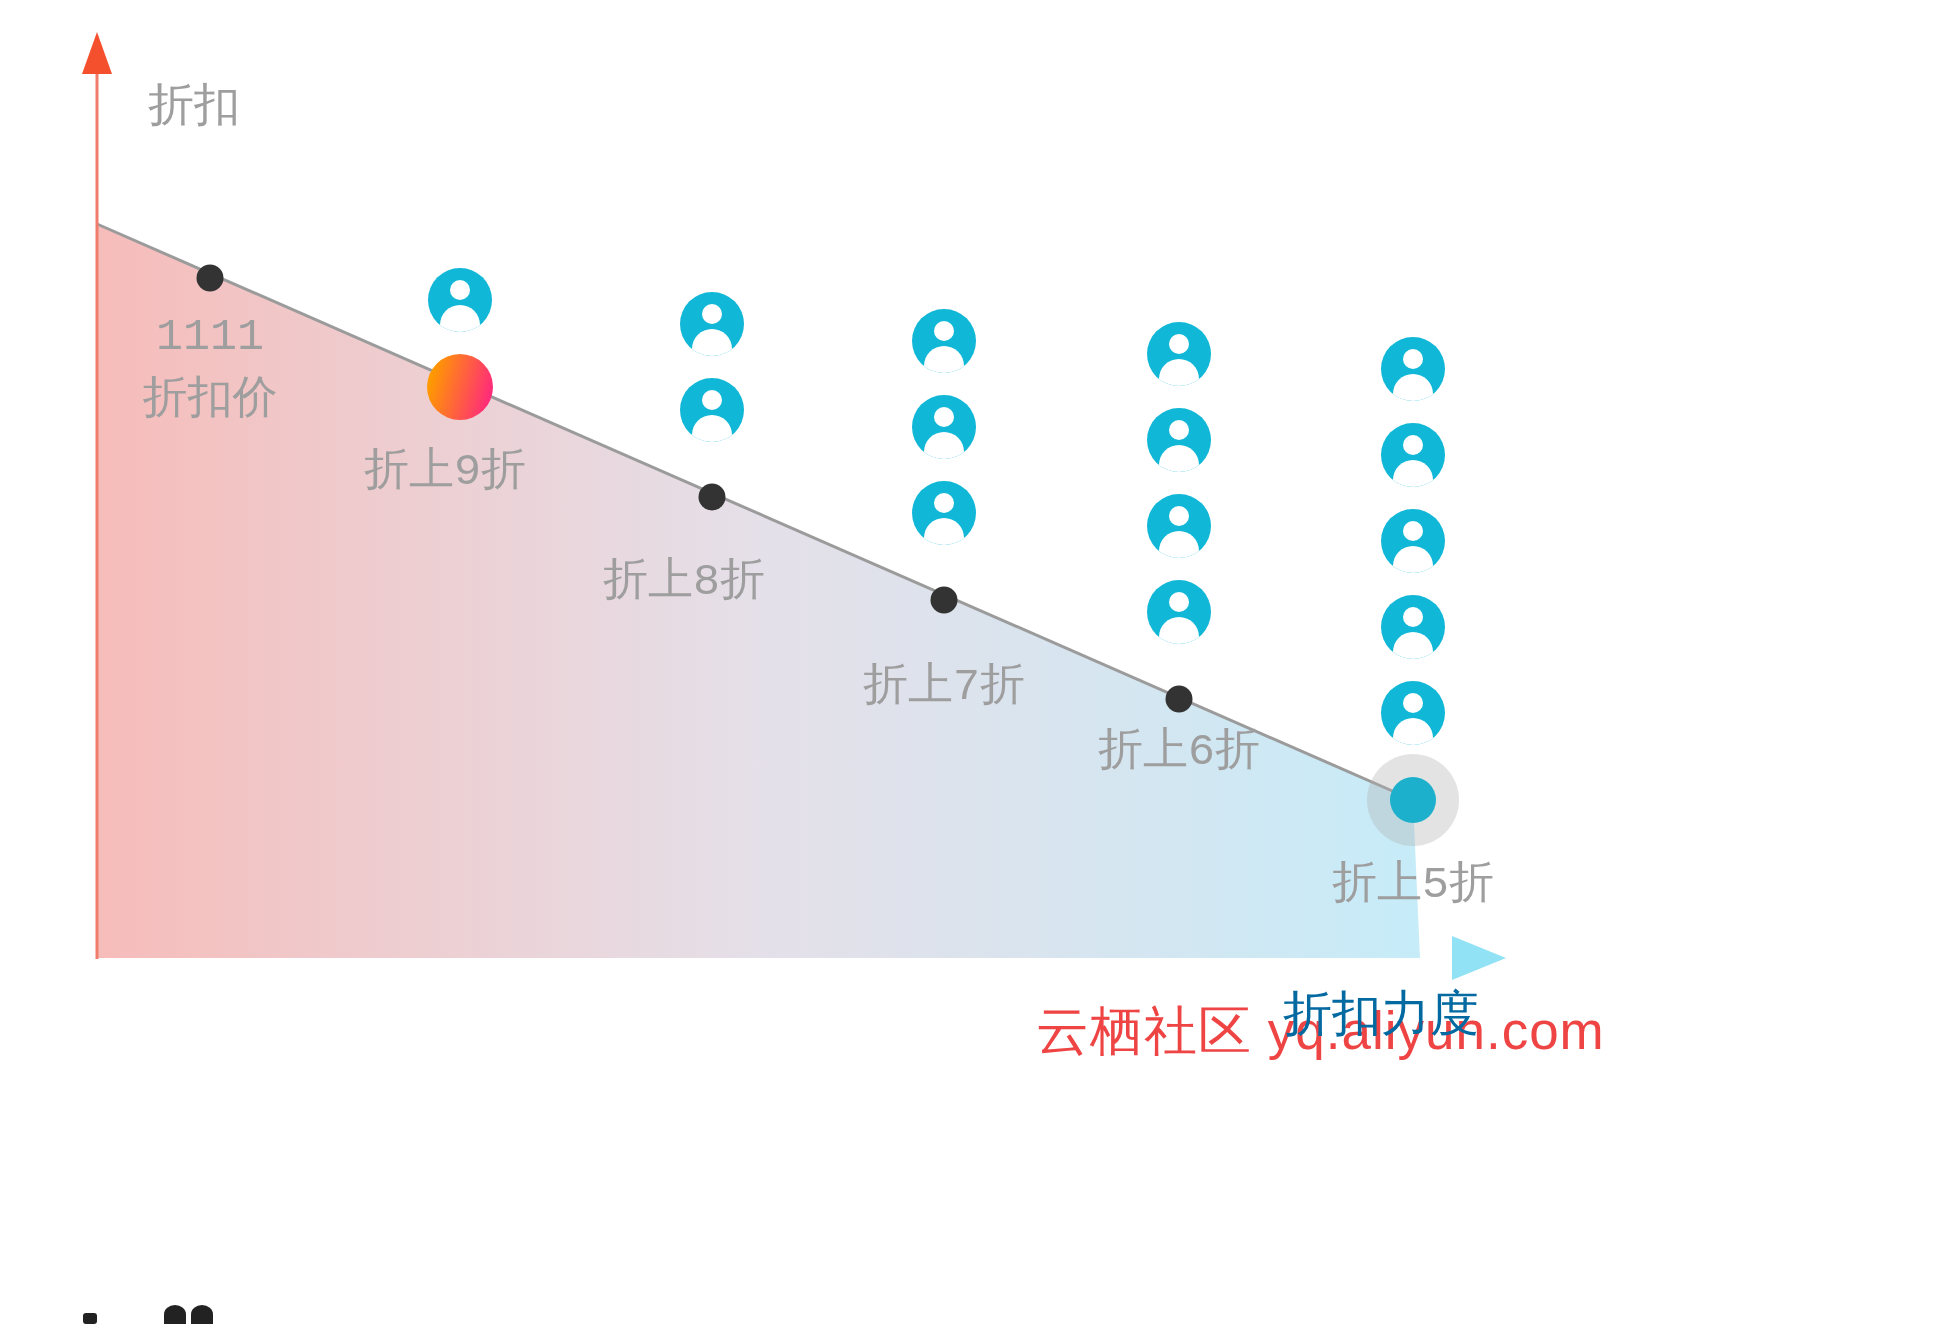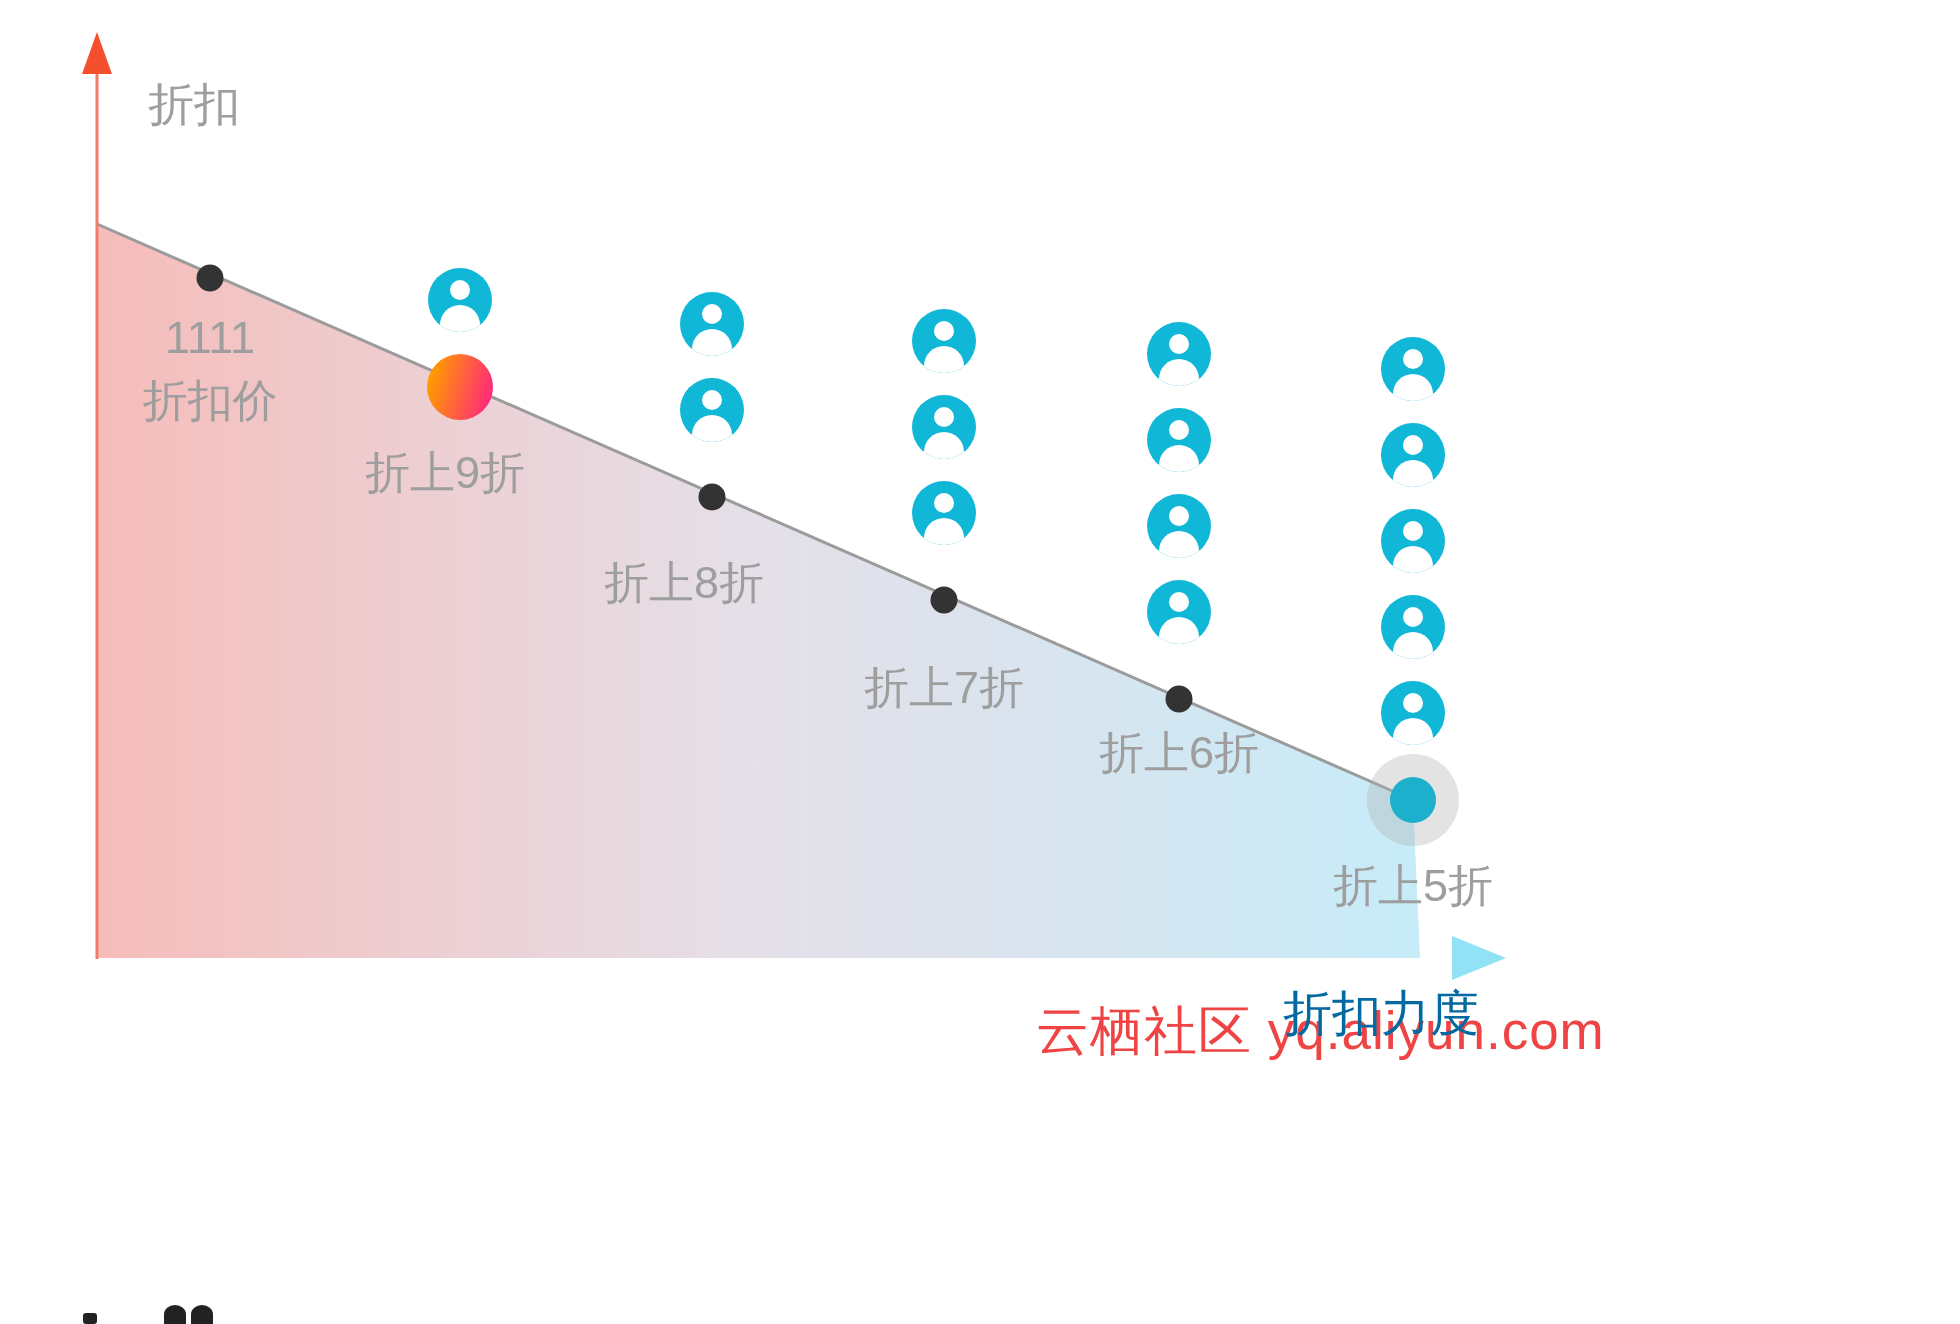--- a/index.html
+++ b/index.html
@@ -25,21 +25,21 @@
   }
   .watermark {
     position: absolute; left: 1036px; top: 996px;
     font-size: 53px; color: #ef4444; z-index: 2;
     letter-spacing: 1px; white-space: nowrap;
   }
 
   .pt-label {
     position: absolute; transform: translateX(-50%);
     color: #9e9e9e; font-size: 45px; line-height: 63px;
-    text-align: center; white-space: nowrap;
+    text-align: center; white-space: nowrap; font-family: Liberation Mono, monospace;
   }
 
   .dot { position: absolute; border-radius: 50%; transform: translate(-50%, -50%); }
   .dot.black { width: 27px; height: 27px; background: #333333; }
   .dot.gradient {
     width: 66px; height: 66px;
     background: linear-gradient(105deg, #ff9a00 12%, #ff2d78 88%);
   }
   .dot.cyan-halo {
     width: 46px; height: 46px; background: #1cb0cc;

